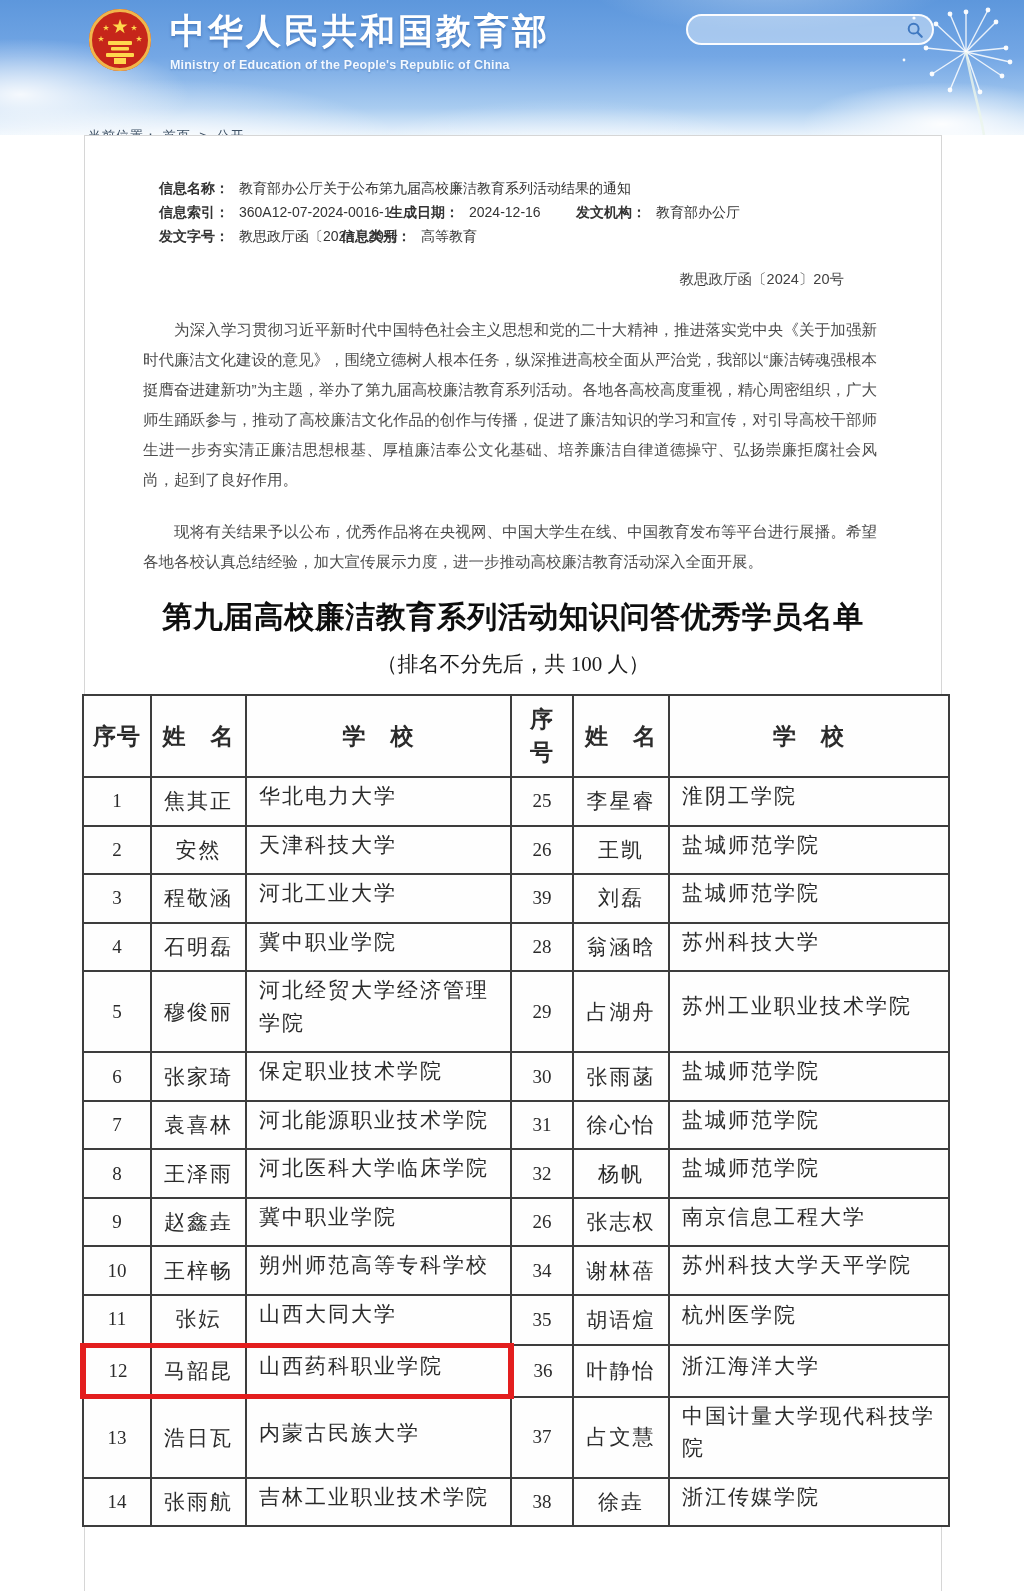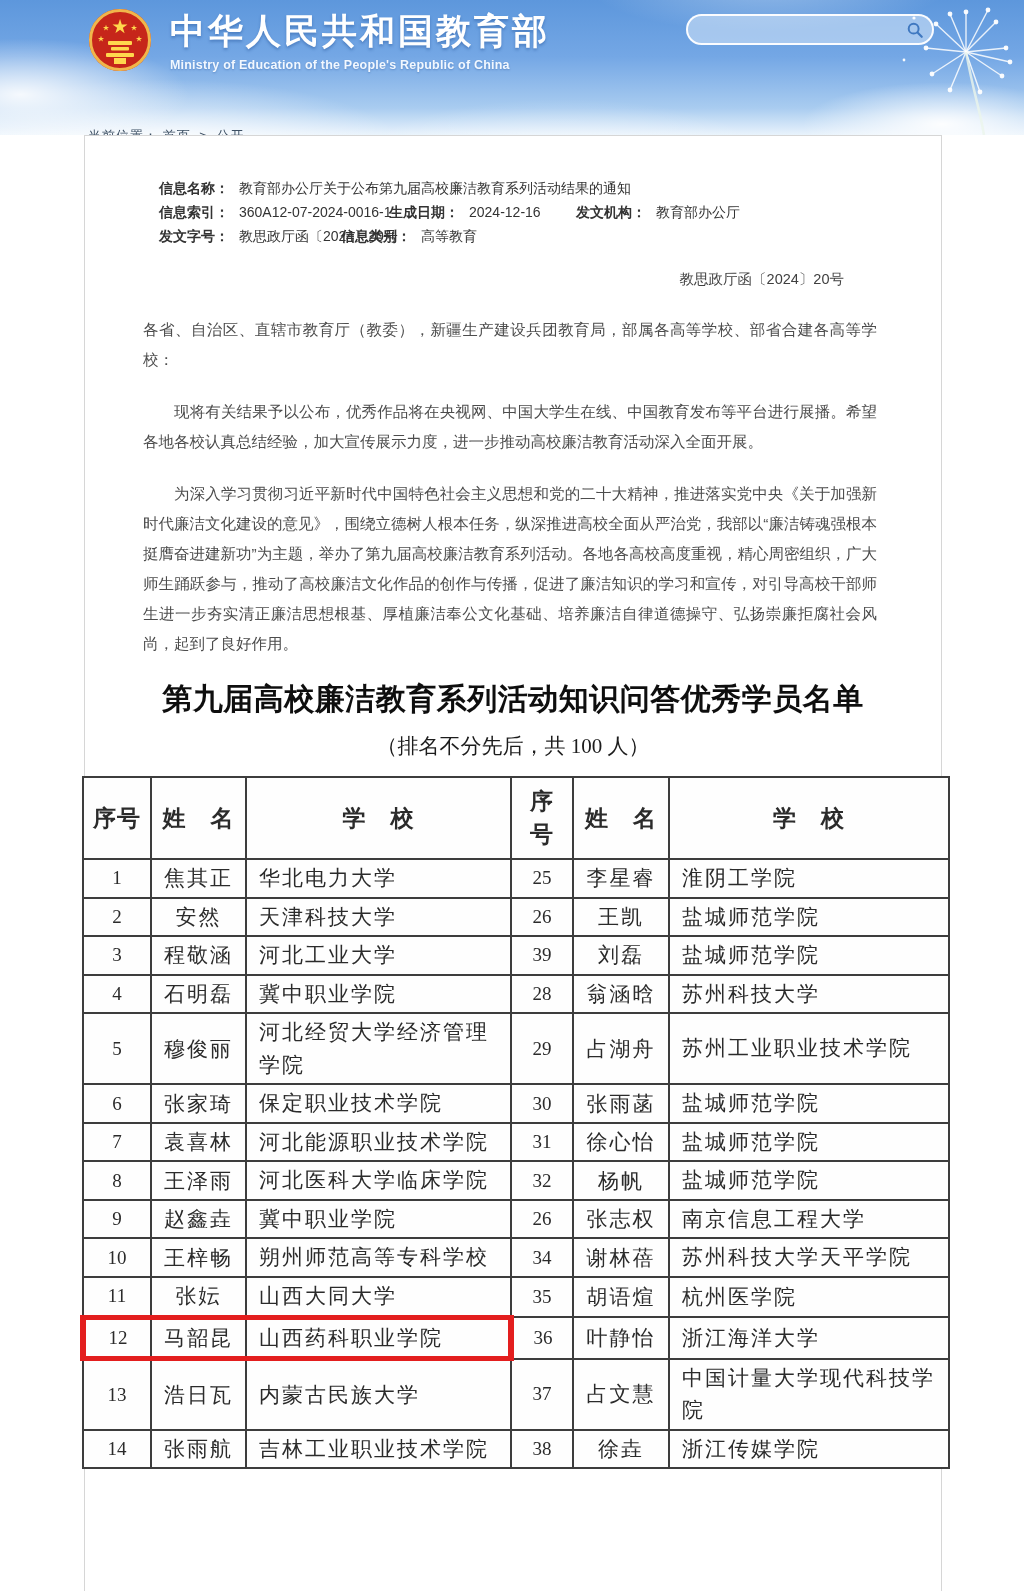--- a/index.html
+++ b/index.html
@@ -80,21 +80,21 @@
     font-family:"Liberation Serif", serif; color:#2b2b2b; background:#fefefe;
   }
   .winners col.c1{width:68px;} .winners col.c2{width:95px;} .winners col.c3{width:265px;}
   .winners col.c4{width:62px;} .winners col.c5{width:96px;} .winners col.c6{width:280px;}
   .winners th, .winners td{ border:2px solid #3d3d3d; vertical-align:middle; }
   .winners thead th{ height:82px; font-size:23px; font-weight:600; text-align:center; letter-spacing:1px; }
   .winners thead th.narrow{ padding:0 16px; line-height:1.45; }
   .winners tbody tr{ height:37px; }
   .winners td{ font-size:19px; text-align:center; }
   .winners td.c-name{ font-size:21px; letter-spacing:2px; }
-  .winners td.c-school{ font-size:21px; letter-spacing:2px; text-align:left; padding:2px 2px 2px 12px; line-height:1.55; }
+  .winners td.c-school{ font-size:21px; letter-spacing:2px; text-align:left; padding:2px 2px 12px 12px; line-height:1.55; }
 
   
   .winners tr.hl td:nth-child(1){ border-top:5px solid #e31e1e; border-bottom:5px solid #e31e1e; border-left:6px solid #e31e1e; }
   .winners tr.hl td:nth-child(2){ border-top:5px solid #e31e1e; border-bottom:5px solid #e31e1e; }
   .winners tr.hl td:nth-child(3){ border-top:5px solid #e31e1e; border-bottom:5px solid #e31e1e; border-right:6px solid #e31e1e; }
 </style>
 </head>
 <body>
 
 <header class="site-header">
@@ -185,23 +185,22 @@
     </div>
     <div class="meta-row">
       <span class="meta-pair mp-w182"><span class="meta-label">发文字号：</span><span>教思政厅函〔2024〕20号</span></span><span class="meta-pair"><span class="meta-label">信息类别：</span><span>高等教育</span></span>
     </div>
   </div>
 
 
   <div class="doc-number">教思政厅函〔2024〕20号</div>
 
   <div class="doc-body">
-    <p>各省、自治区、直辖市教育厅（教委），新疆生产建设兵团教育局，部属各高等学校、部省合建各高等学校：</p>
+    <p class="indent">为深入学习贯彻习近平新时代中国特色社会主义思想和党的二十大精神，推进落实党中央《关于加强新时代廉洁文化建设的意见》，围绕立德树人根本任务，纵深推进高校全面从严治党，我部以“廉洁铸魂强根本 挺膺奋进建新功”为主题，举办了第九届高校廉洁教育系列活动。各地各高校高度重视，精心周密组织，广大师生踊跃参与，推动了高校廉洁文化作品的创作与传播，促进了廉洁知识的学习和宣传，对引导高校干部师生进一步夯实清正廉洁思想根基、厚植廉洁奉公文化基础、培养廉洁自律道德操守、弘扬崇廉拒腐社会风尚，起到了良好作用。</p>
     <p class="indent">现将有关结果予以公布，优秀作品将在央视网、中国大学生在线、中国教育发布等平台进行展播。希望各地各校认真总结经验，加大宣传展示力度，进一步推动高校廉洁教育活动深入全面开展。</p>
-    <p class="indent">为深入学习贯彻习近平新时代中国特色社会主义思想和党的二十大精神，推进落实党中央《关于加强新时代廉洁文化建设的意见》，围绕立德树人根本任务，纵深推进高校全面从严治党，我部以“廉洁铸魂强根本 挺膺奋进建新功”为主题，举办了第九届高校廉洁教育系列活动。各地各高校高度重视，精心周密组织，广大师生踊跃参与，推动了高校廉洁文化作品的创作与传播，促进了廉洁知识的学习和宣传，对引导高校干部师生进一步夯实清正廉洁思想根基、厚植廉洁奉公文化基础、培养廉洁自律道德操守、弘扬崇廉拒腐社会风尚，起到了良好作用。</p>
   </div>
 
   <h2 class="list-heading">第九届高校廉洁教育系列活动知识问答优秀学员名单</h2>
   <div class="list-sub">（排名不分先后，共 100 人）</div>
 
   <table class="winners">
     <colgroup>
       <col class="c1">
         <col class="c2">
         <col class="c3">

